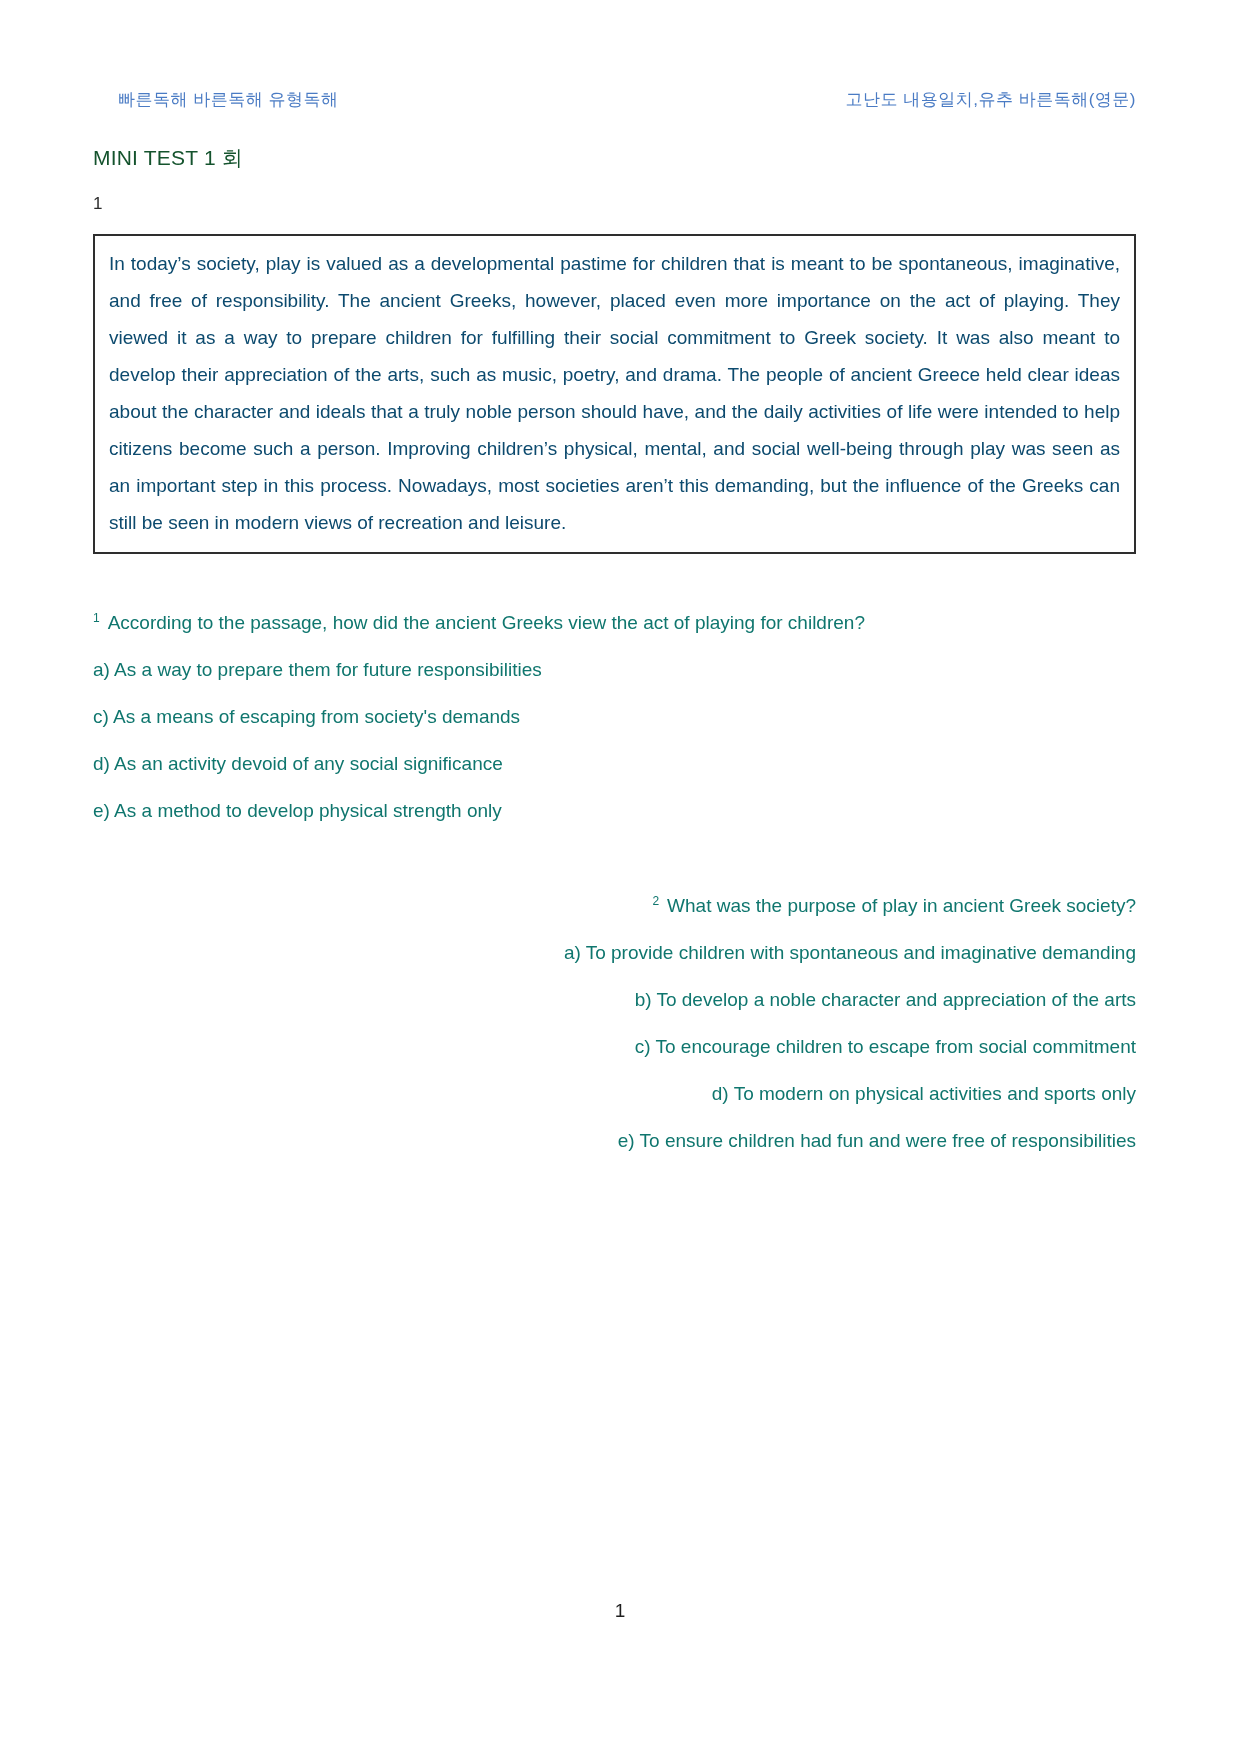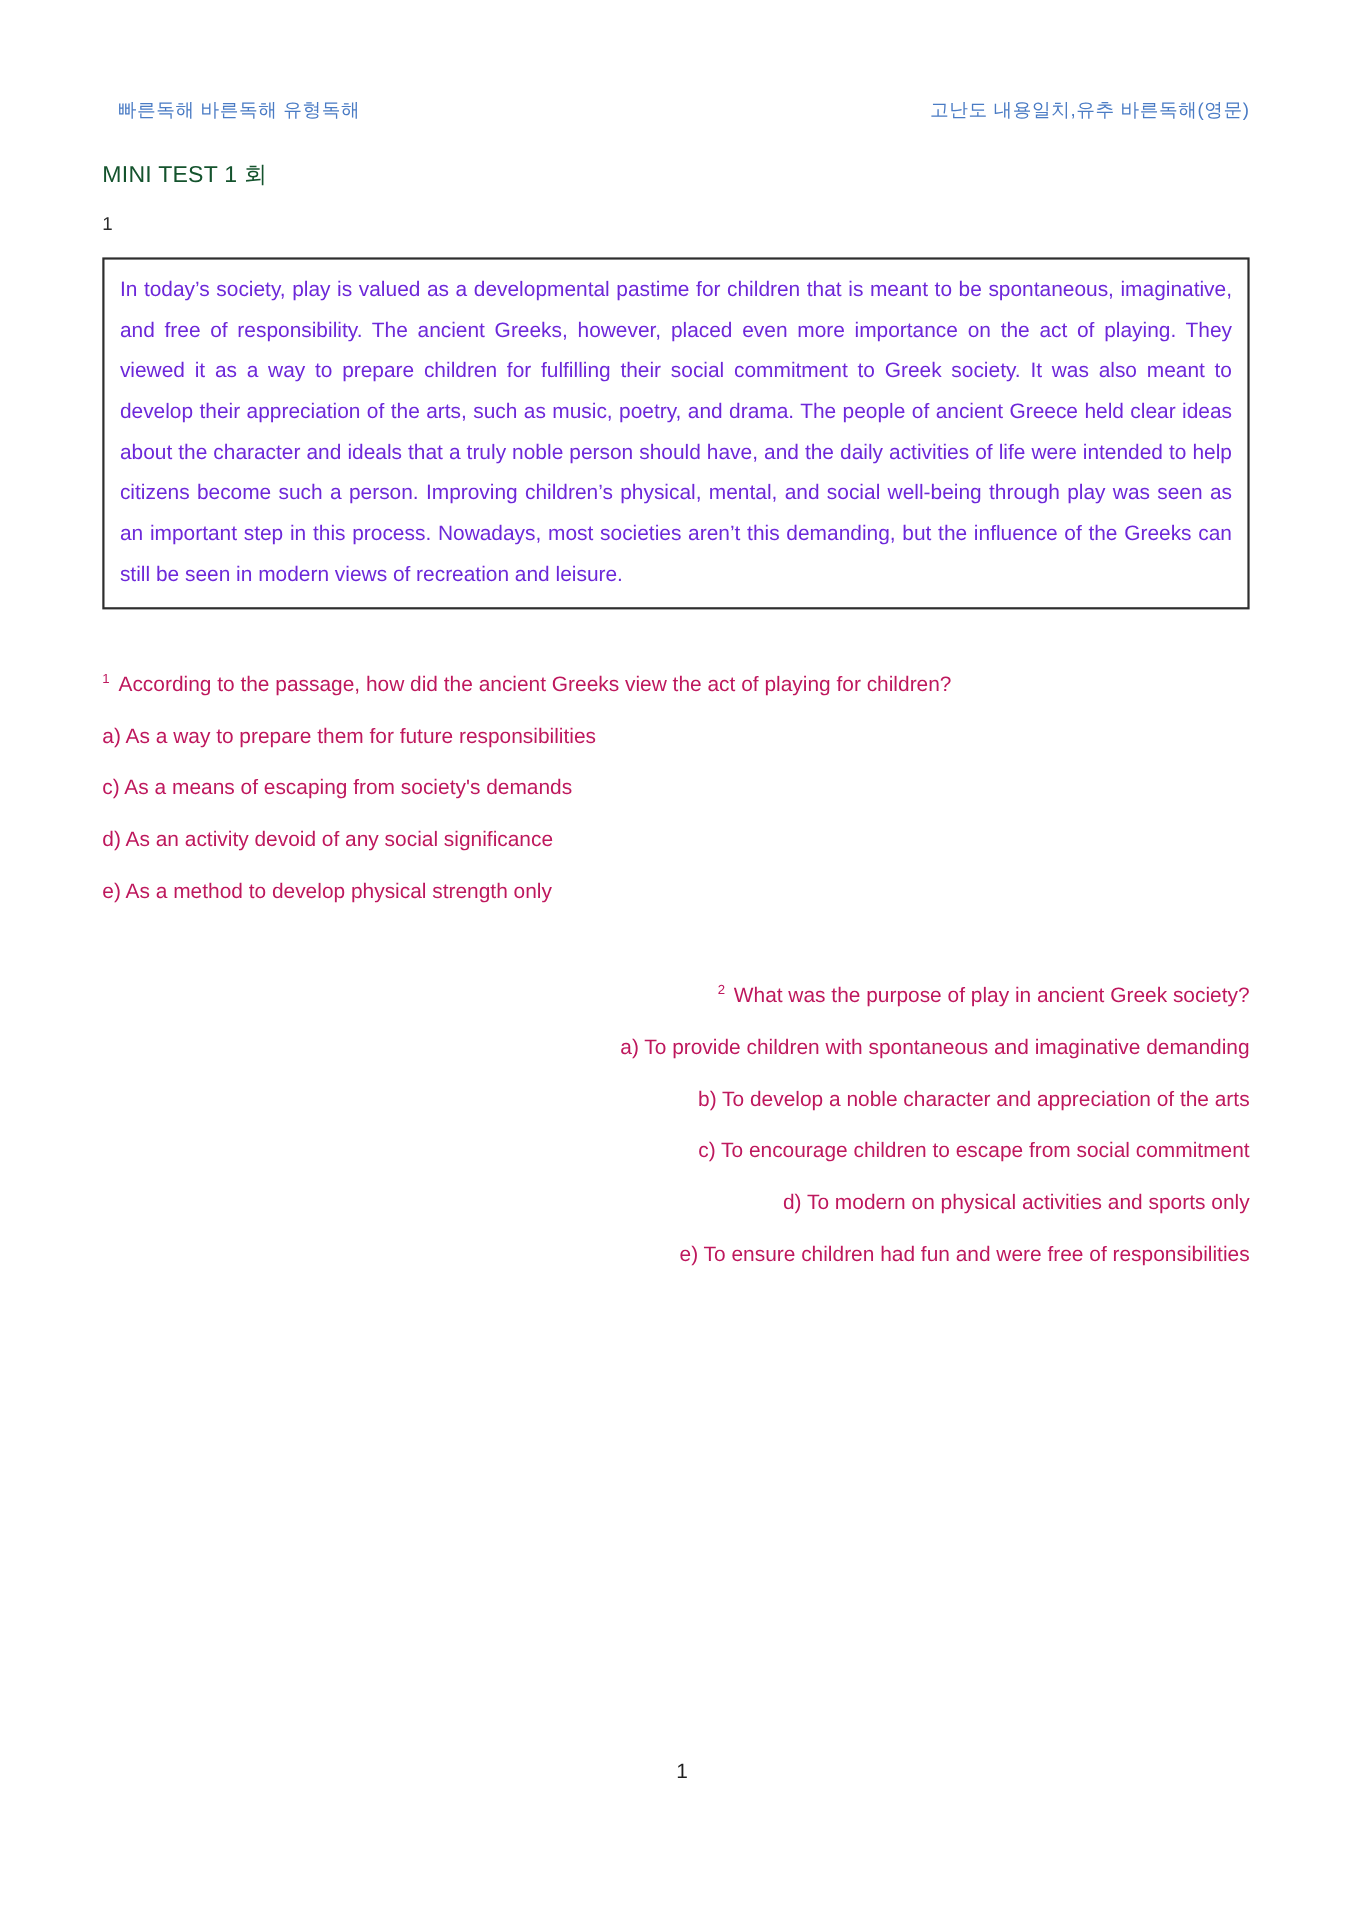--- a/index.html
+++ b/index.html
@@ -23,21 +23,21 @@
   .doc-header {
     display: flex;
     justify-content: space-between;
     align-items: baseline;
     padding-top: 88px;
     font-size: 17px;
     color: #4a7bc4;
     letter-spacing: 0.5px;
   }
   .doc-header .left {
-    margin-left: 14px;
+    margin-left: 25px;
   }
   
   .doc-title {
     margin-top: 33px;
     font-size: 21px;
     color: #14532d;
     letter-spacing: 0.2px;
   }
   .section-number {
     margin-top: 22px;
@@ -46,26 +46,26 @@
   }
   
   .passage-box {
     margin-top: 20px;
     border: 2px solid #2e2e2e;
     padding: 9px 14px 11px 14px;
     box-sizing: border-box;
     font-size: 19px;
     line-height: 37px;
     text-align: justify;
-    color: #6d28d9;
+    color: #0c4a6e;
   }
   
   .question-block {
     font-size: 19px;
-    color: #be185d;
+    color: #0f766e;
   }
   .question-block.q1 { margin-top: 45px; }
   .question-block.q2 { margin-top: 48px; text-align: right; }
   .stem {
     line-height: 47px;
   }
   .stem sup {
     font-size: 12px;
     vertical-align: super;
     line-height: 0;

